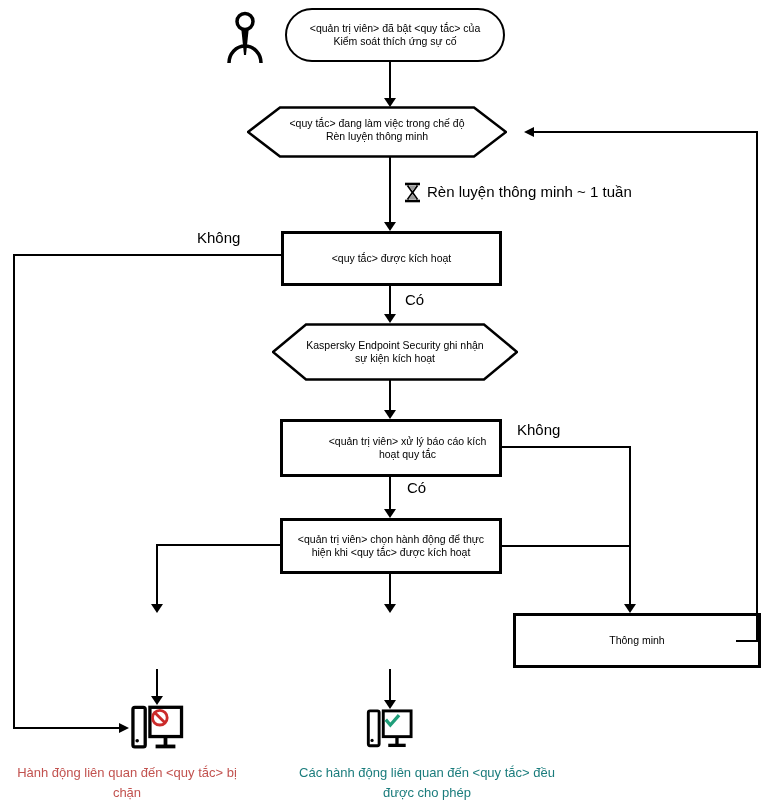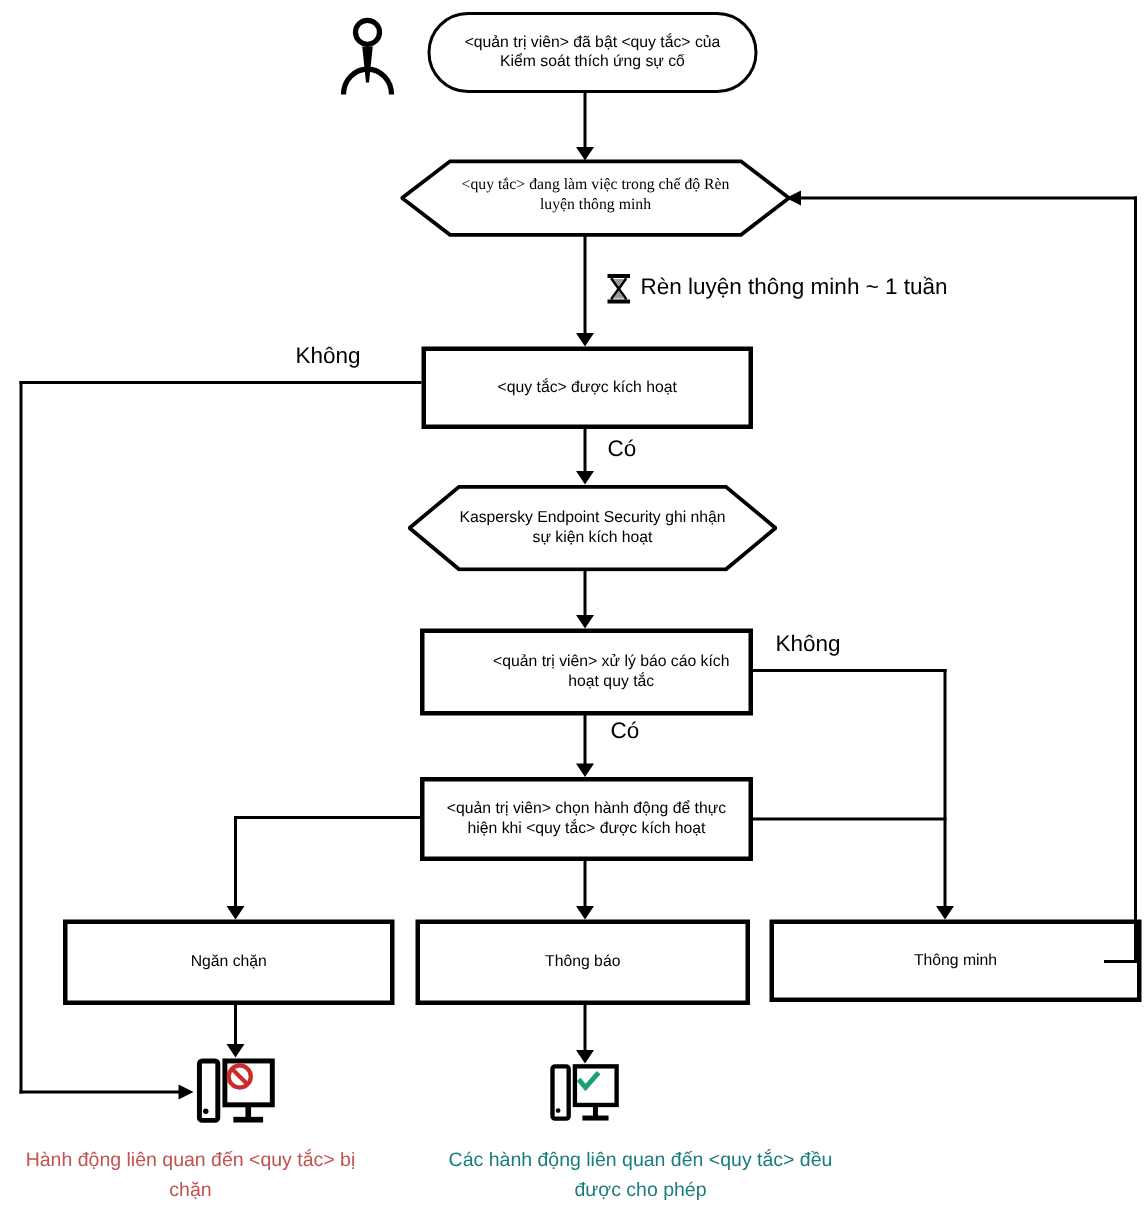--- a/index.html
+++ b/index.html
@@ -38,21 +38,21 @@
   <svg style="left:226px;top:10px;" width="38" height="54" viewBox="0 0 38 54">
     <circle cx="19" cy="11.5" r="8" fill="none" stroke="#000" stroke-width="3.5"></circle>
     <path d="M3 53 A 16 17 0 0 1 35 53" fill="none" stroke="#000" stroke-width="3.5"></path>
     <polygon points="15.5,21 22.5,21 20,45 18,45" fill="#000"></polygon>
   </svg>
 
   <div class="node stadium" style="left:285px;top:8px;width:220px;height:54px;align-items:center;">
     <span>&lt;quản trị viên&gt; đã bật &lt;quy tắc&gt; của Kiểm soát thích ứng sự cố</span>
   </div>
 
-  <div class="hex" style="left:267px;top:106px;width:260px;height:48px;font-family:Liberation Serif, serif;">
+  <div class="hex" style="left:247px;top:106px;width:260px;height:48px;">
     <svg width="260" height="52" viewBox="0 0 260 52">
       <polygon points="1,26 33,1.5 227,1.5 259,26 227,50.5 33,50.5" fill="#fff" stroke="#000" stroke-width="2.5"></polygon>
     </svg>
     <div class="hex-text">&lt;quy tắc&gt; đang làm việc trong chế độ Rèn luyện thông minh</div>
   </div>
 
   <svg style="left:404px;top:182px;" width="17" height="21" viewBox="0 0 17 21">
     <line x1="1" y1="2" x2="16" y2="2" stroke="#000" stroke-width="2.6"></line>
     <line x1="1" y1="19" x2="16" y2="19" stroke="#000" stroke-width="2.6"></line>
     <line x1="3.5" y1="3.5" x2="13.5" y2="17.5" stroke="#000" stroke-width="1.8"></line>
@@ -74,26 +74,20 @@
   </div>
 
   <div class="node" style="left:280px;top:419px;width:222px;height:58px;padding-left:43px;">
     <span>&lt;quản trị viên&gt; xử lý báo cáo kích hoạt quy tắc</span>
   </div>
 
   <div class="node" style="left:280px;top:518px;width:222px;height:56px;">
     <span>&lt;quản trị viên&gt; chọn hành động để thực hiện khi &lt;quy tắc&gt; được kích hoạt</span>
   </div>
 
-  <div class="node" style="left:42px;top:613px;width:221px;height:57px;">
-    <span>Ngăn chặn</span>
-  </div>
-  <div class="node" style="left:277px;top:613px;width:223px;height:57px;">
-    <span>Thông báo</span>
-  </div>
   <div class="node" style="left:513px;top:613px;width:248px;height:55px;">
     <span>Thông minh</span>
   </div>
 
   <div class="line" style="left:389px;top:62px;width:2px;height:37px;"></div>
   <div class="arr down" style="left:384px;top:98px;"></div>
 
   <div class="line" style="left:389px;top:157px;width:2px;height:66px;"></div>
   <div class="arr down" style="left:384px;top:222px;"></div>
 

